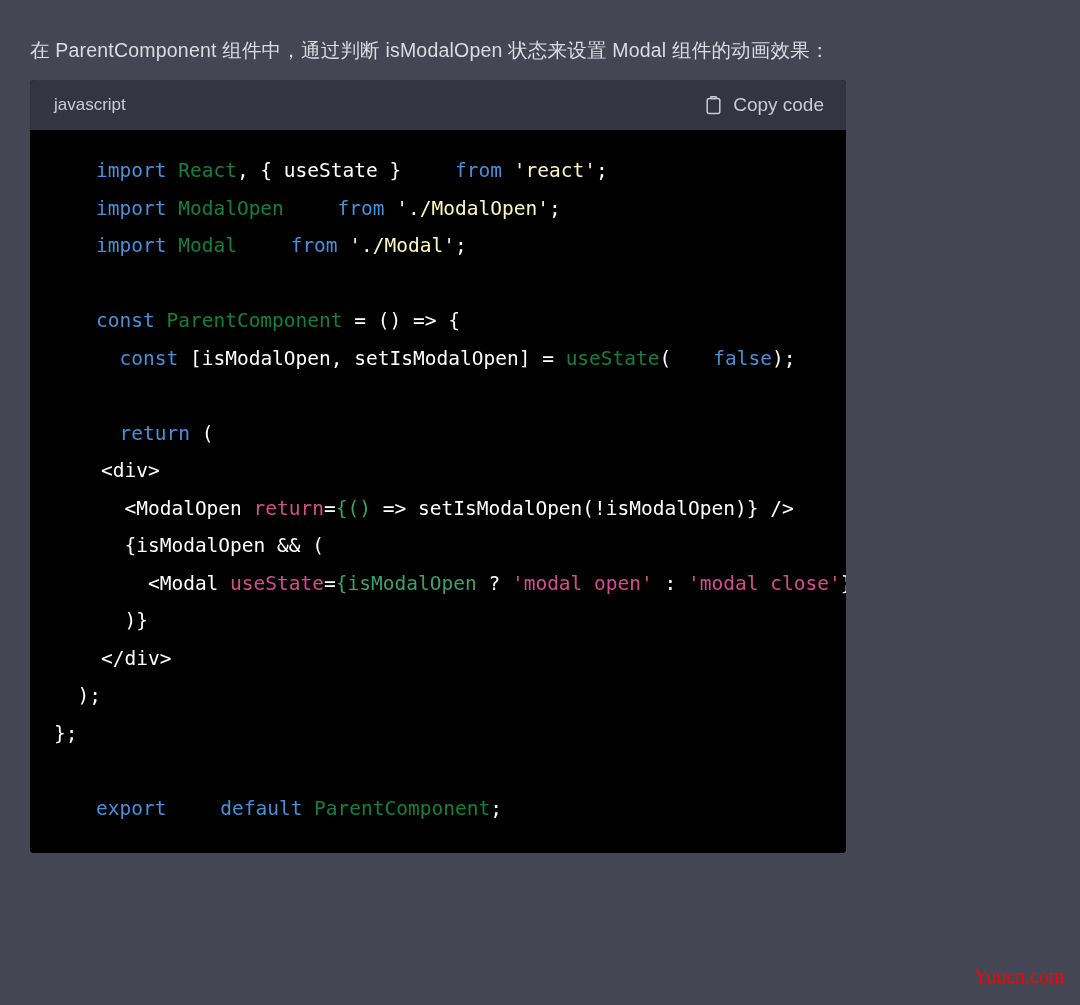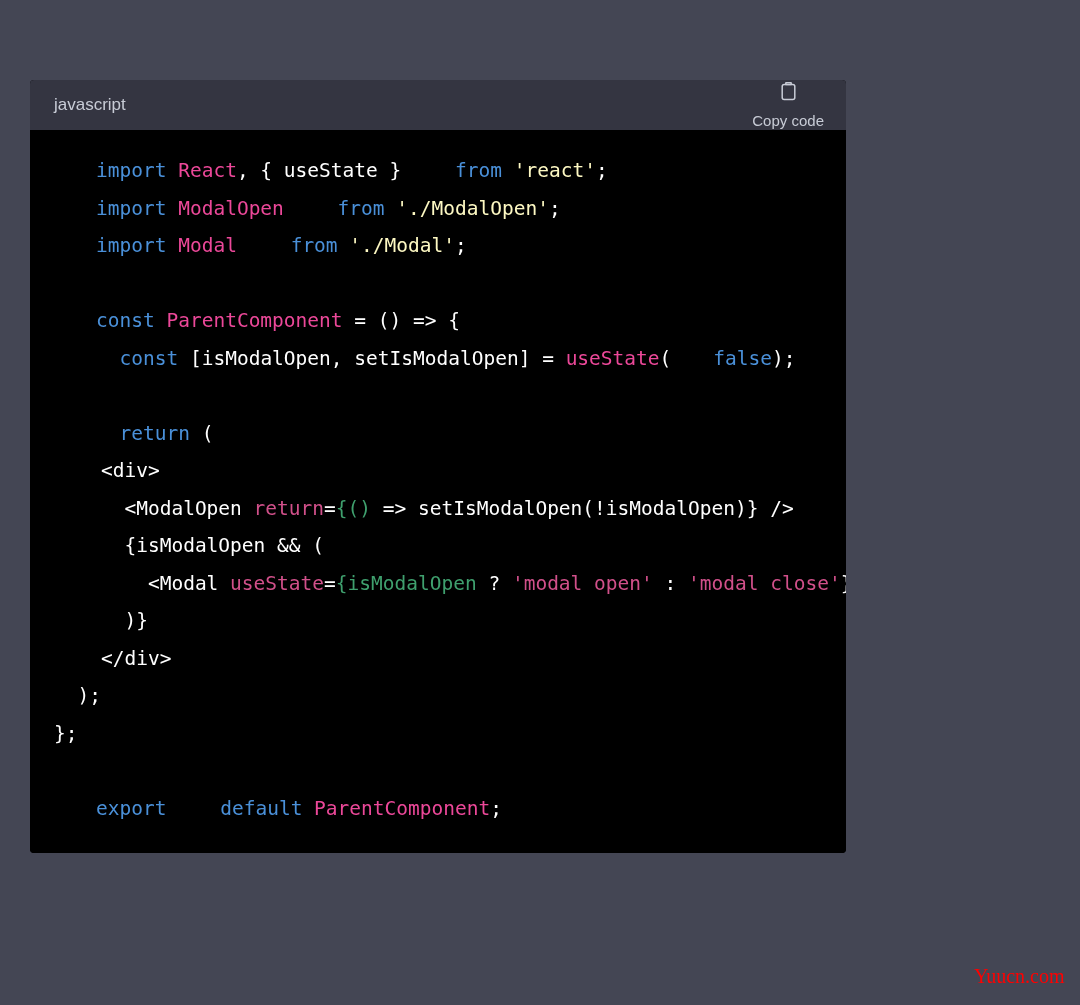--- a/index.html
+++ b/index.html
@@ -66,45 +66,44 @@
   .code-lang {
     color: #c8ccd6;
     font-size: 17px;
     font-family: "Liberation Sans", sans-serif;
   }
   .copy-btn {
     display: flex;
     align-items: center;
     gap: 11px;
     color: #c8ccd6;
-    font-size: 15px;
+    font-size: 19px;
     cursor: pointer;
     user-select: none;
-    flex-direction: column;
   }
   .copy-btn svg { display: block; }
 
   .code-body {
     background: #000000;
     padding: 22px 0 26px 0;
   }
   pre.code {
     margin: 0;
     padding: 0 24px;
     font-family: "DejaVu Sans Mono", "Liberation Mono", monospace;
     font-size: 19.5px;
     line-height: 37.5px;
     color: #ffffff;
     white-space: pre;
     tab-size: 2;
   }
 
   
   .t-kw   { color: #4a90d9; margin-left: 42px; }   
-  .t-id   { color: #ec4899; }   
+  .t-id   { color: #15803d; }   
   .t-str  { color: #fef9c3; }   
   .t-attr { color: #d1508a; }   
   .t-expr { color: #3fa06e; }   
   .t-pl   { color: #ffffff; }   
 
   
   .watermark {
     position: absolute;
     left: 974px;
     top: 965px;
@@ -113,20 +112,21 @@
     font-size: 20px;
     letter-spacing: 0px;
     user-select: none;
   }
 </style>
 </head>
 <body>
 
 <div class="page">
 
+  <p class="prose intro-text">在 ParentComponent 组件中，通过判断 isModalOpen 状态来设置 Modal 组件的动画效果：</p>
 
   <div class="code-card">
 
     <div class="code-header">
       <span class="code-lang">javascript</span>
 
       <div class="copy-btn">
         <span>
           <svg width="17" height="19" viewBox="0 0 17 19" fill="none" stroke="#c8ccd6" stroke-width="1.5" stroke-linecap="round" stroke-linejoin="round">
             <rect x="2.2" y="2.6" width="12.6" height="15" rx="2"></rect>

